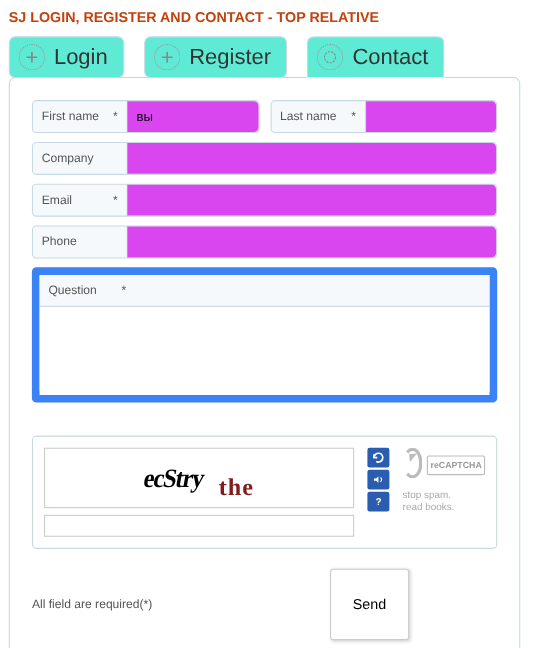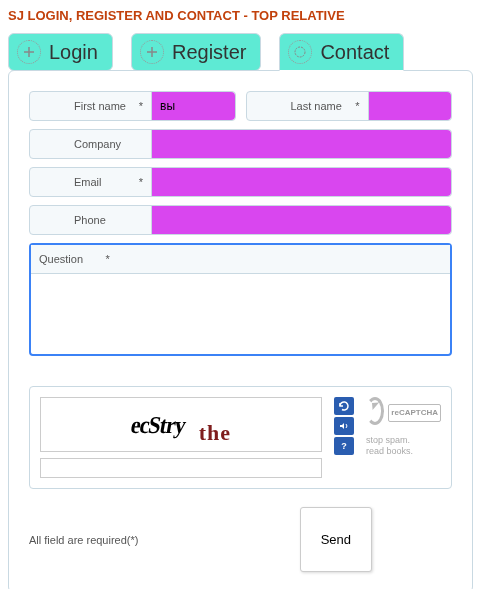--- a/index.html
+++ b/index.html
@@ -66,21 +66,20 @@
     display: flex;
     gap: 10px;
     margin-bottom: 8px;
   }
   .field {
     display: flex;
     align-items: stretch;
     border: 1px solid #c9d9e2;
     border-radius: 4px;
     background: #f5f9fb;
-    padding-left: 36px;
   }
   .field.half { flex: 1 1 0; }
   .field.full { width: 100%; }
   .label {
     width: 85px;
     padding: 8px 8px;
     font-size: 11px;
     color: #555;
     display: flex;
     align-items: center;
@@ -94,21 +93,21 @@
     background: #d946ef;
     padding: 6px 8px;
     font-size: 12px;
     outline: none;
     border-top-right-radius: 4px;
     border-bottom-right-radius: 4px;
     width: 100%;
     min-width: 0;
   }
   .qfield {
-    border: 2px solid #3b82f6;
+    border: 7px solid #3b82f6;
     border-radius: 4px;
     width: 100%;
   }
   .qlabel {
     padding: 8px 8px;
     font-size: 11px;
     color: #555;
     background: #f5f9fb;
     border-bottom: 1px solid #c9d9e2;
     width: 100%;

